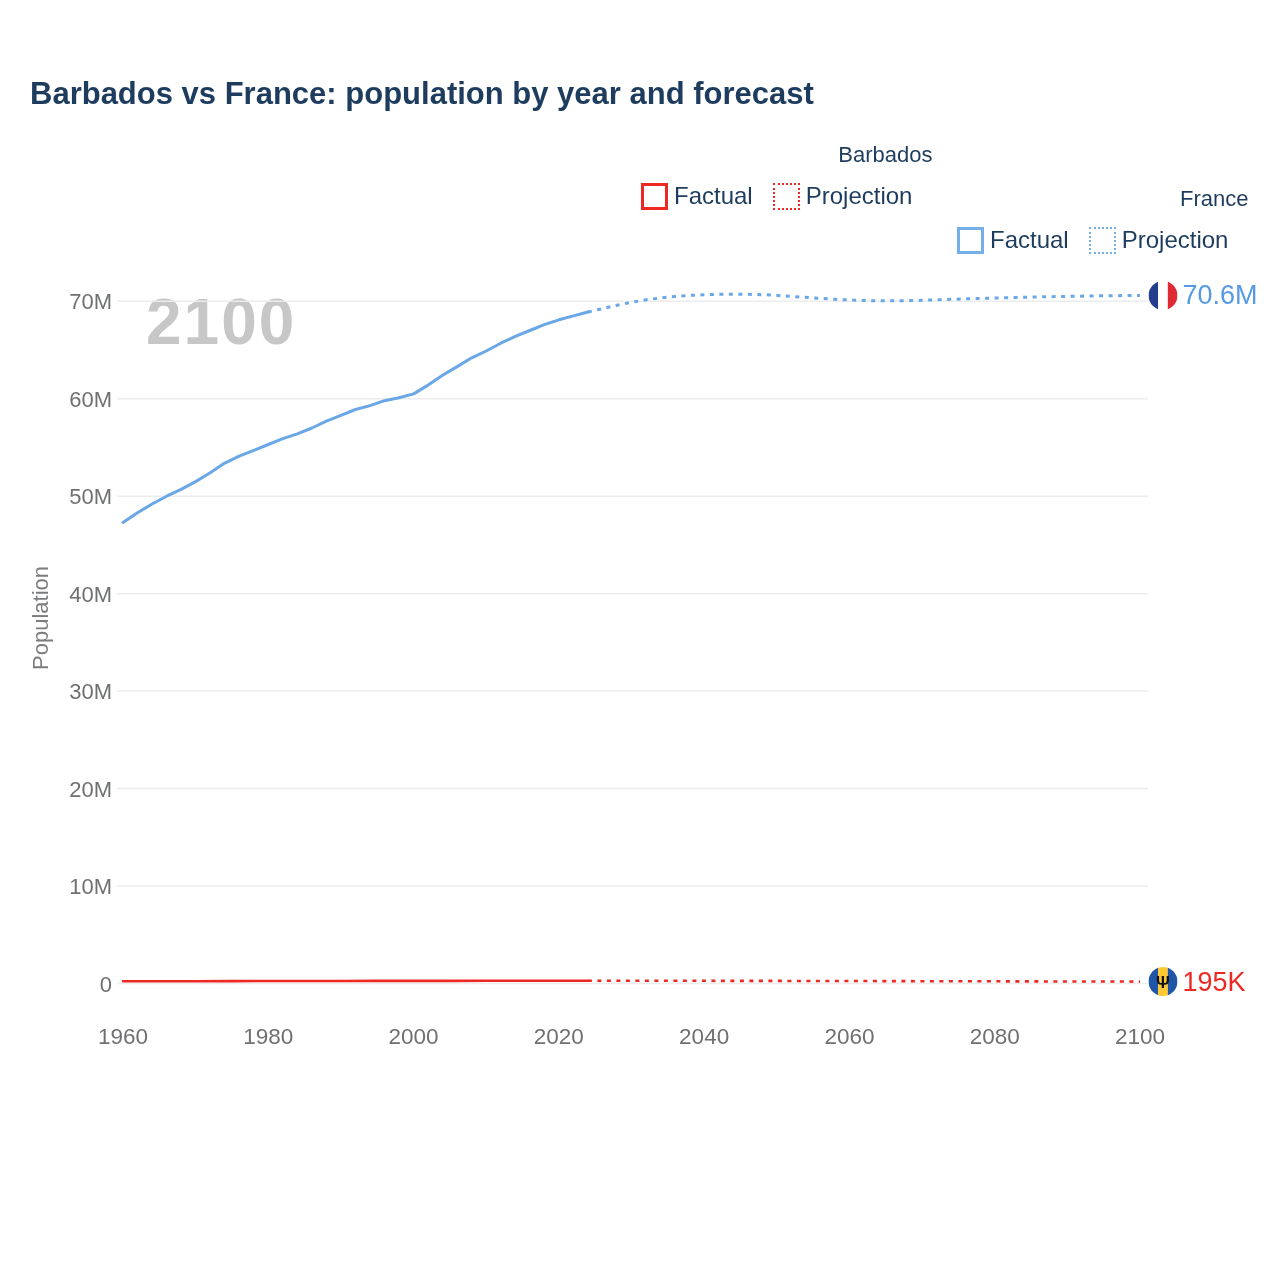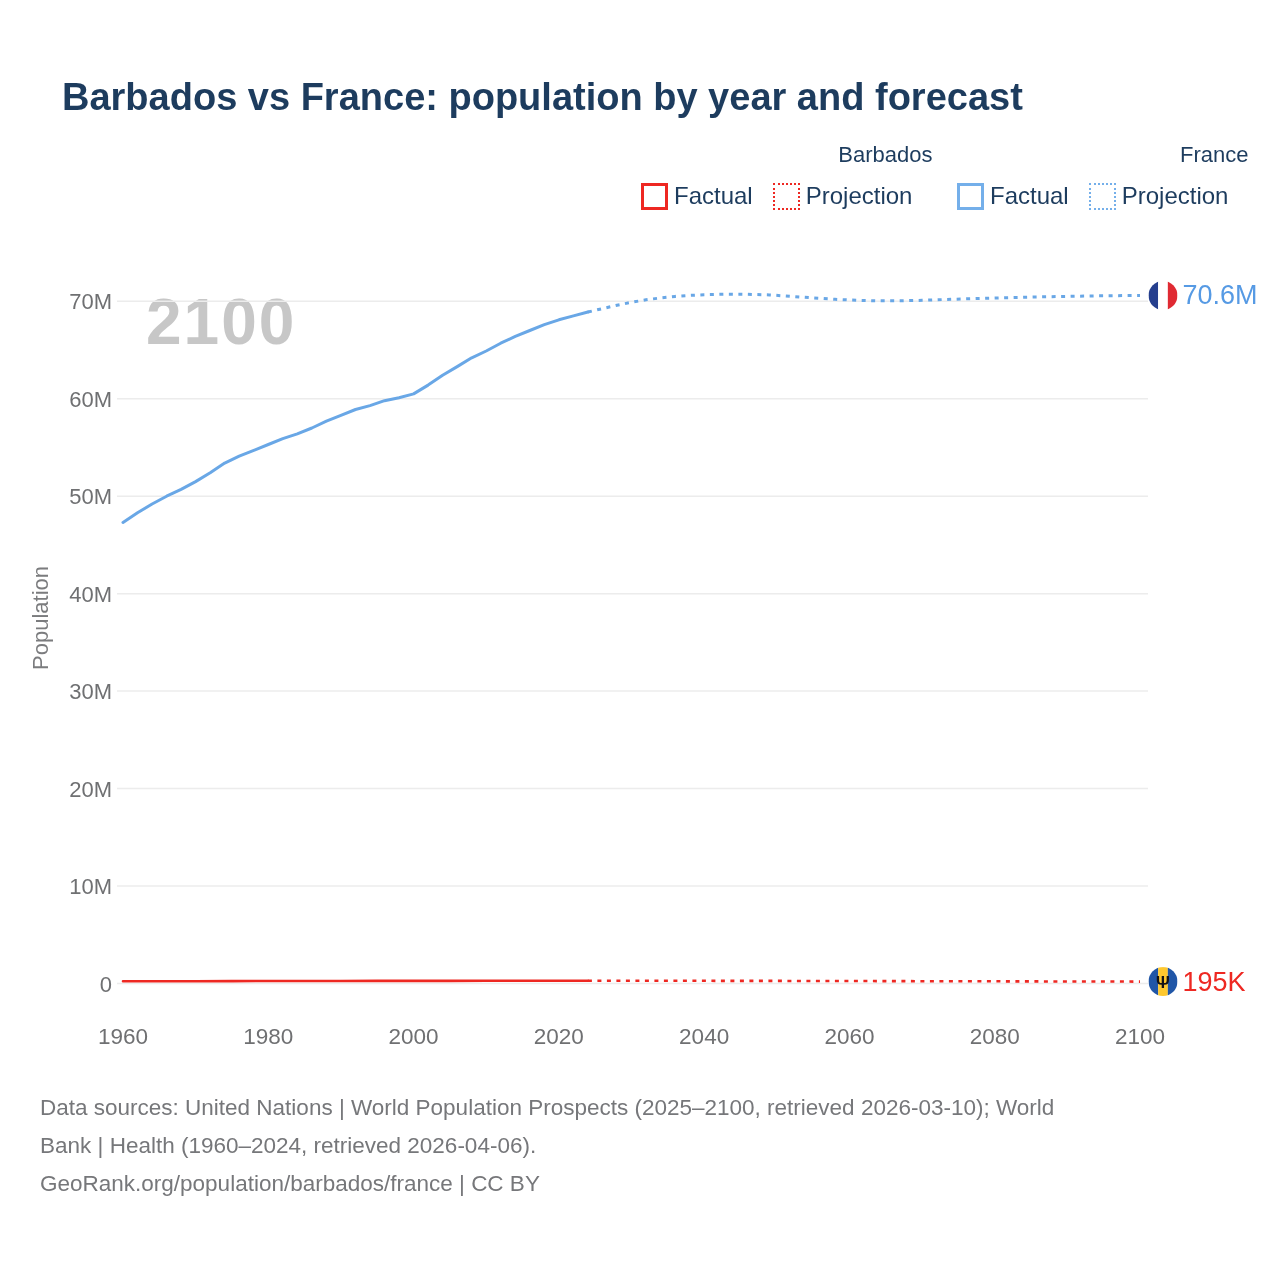--- a/index.html
+++ b/index.html
@@ -6,28 +6,27 @@
     margin: 0; padding: 0;
     width: 1280px; height: 1280px;
     background: #ffffff;
     font-family: "Liberation Sans", sans-serif;
     overflow: hidden;
   }
   .page { position: relative; width: 1280px; height: 1280px; }
 
   .chart-title {
     position: absolute; left: 30px; top: 76px;
-    font-size: 38px; font-weight: 700; color: #1d3c5e;
+    font-size: 31px; font-weight: 700; color: #1d3c5e;
     letter-spacing: 0px;
-    margin-left: 32px;
   }
 
   .legend { position: absolute; top: 142px; }
   .legend-barbados { left: 641px; }
-  .legend-france  { left: 957px; }
+  .legend-france  { left: 957px; margin-top: 44px; }
   .legend-name {
     font-size: 22px; color: #1d3c5e; margin-bottom: 14px; text-align: right;
   }
   .legend-row { display: flex; align-items: center; }
   .legend-item { display: flex; align-items: flex-end; margin-right: 20px; cursor: default; }
   .swatch {
     width: 21px; height: 21px; background: #ffffff;
     margin-right: 6px; flex: 0 0 auto;
   }
   .swatch.solid-red    { border: 3px solid #ee2822; }
@@ -136,19 +135,14 @@
             <rect x="1148.5" y="967.09953" width="9.666666666666666" height="29" fill="#2056a7"></rect>
             <rect x="1158.1666666666667" y="967.09953" width="9.666666666666666" height="29" fill="#fec82e"></rect>
             <rect x="1167.8333333333333" y="967.09953" width="9.666666666666666" height="29" fill="#2056a7"></rect>
             <text x="1163" y="988.09953" text-anchor="middle" font-size="17" font-weight="700" fill="#121216">Ψ</text>
           </g>
         </g>
         <text x="1182.5" y="990.59953" font-size="27" fill="#ee2822">195K</text>
       </g>
   </svg>
 
-  <div class="footer">
-    <div>Data sources: United Nations | World Population Prospects (2025–2100, retrieved 2026-03-10); World</div>
-    <div>Bank | Health (1960–2024, retrieved 2026-04-06).</div>
-    <div>GeoRank.org/population/barbados/france | CC BY</div>
-  </div>
 
 </div>
 
 </body></html>

